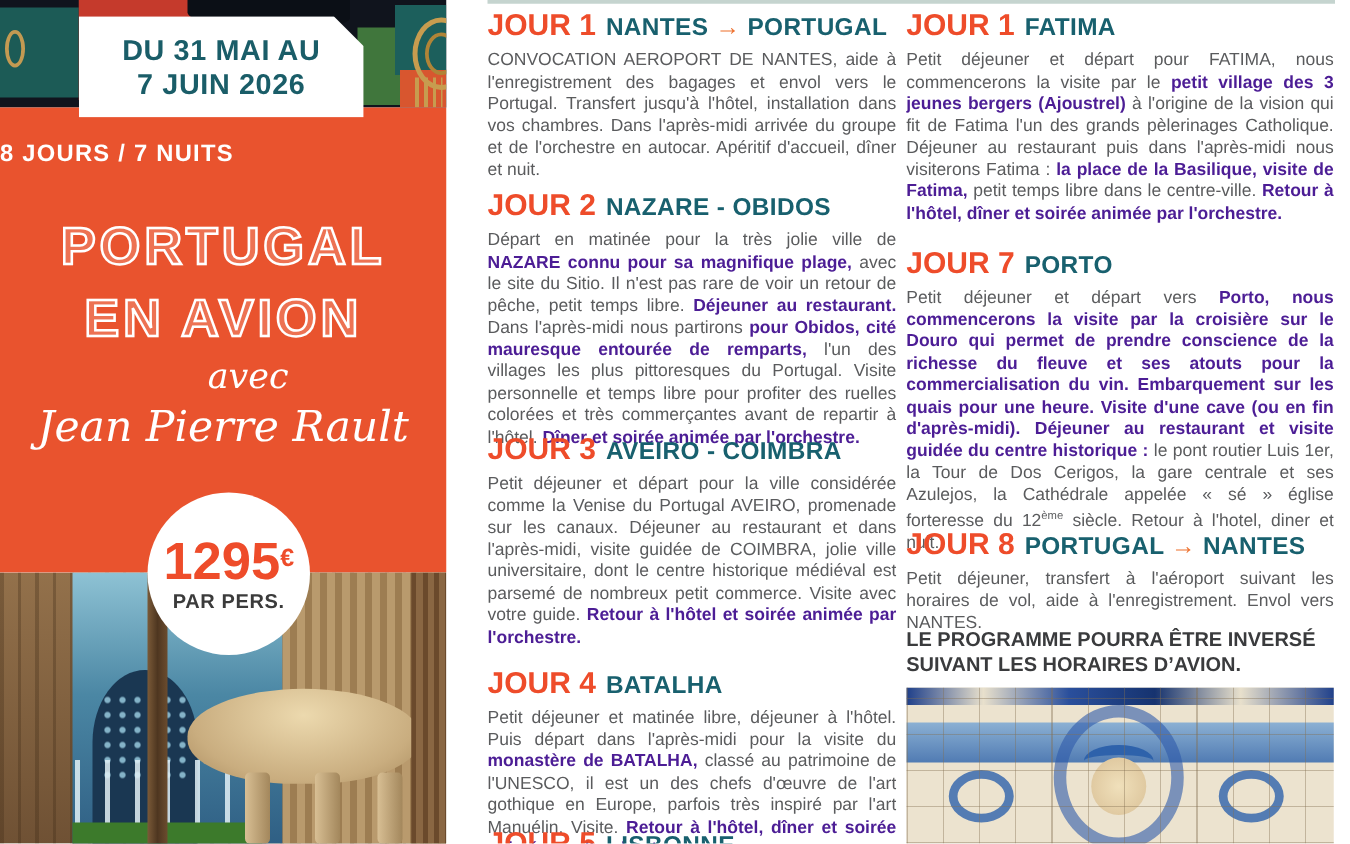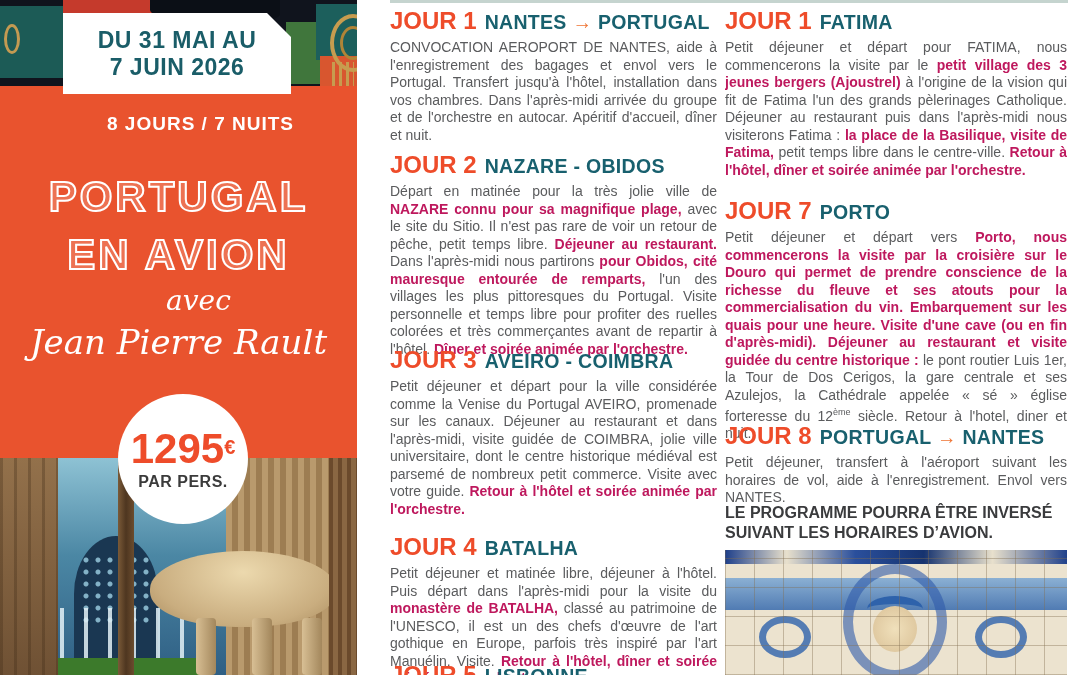--- a/index.html
+++ b/index.html
@@ -23,21 +23,21 @@
   .cg-pipes   { position:absolute; left:332px; top:62px; width:22px; height:24px;
                 background:repeating-linear-gradient(90deg,#c79c4f 0 3px, transparent 3px 7px); }
   .orange-bg  { position:absolute; left:0; top:86px; width:357px; height:372px; background:#e9532e; }
   .date-box {
     position:absolute; left:63px; top:13px; width:228px; height:81px; background:#ffffff;
     clip-path:polygon(0 0, calc(100% - 24px) 0, 100% 24px, 100% 100%, 0 100%);
     display:flex; flex-direction:column; align-items:center; justify-content:center;
     color:#1a5d68; font-weight:bold; font-size:23px; line-height:27px; letter-spacing:.5px; text-align:right;
   }
   .duration {
-    position:absolute; left:0; top:113px; width:401px; text-align:center;
+    position:absolute; left:0; top:113px; width:401px; 
     color:#ffffff; font-weight:bold; font-size:19px; letter-spacing:1px;
   }
   .trip-title {
     position:absolute; left:0; top:168px; width:357px; text-align:center;
     font-weight:800; font-size:42px; line-height:58px; letter-spacing:3px;
     color:rgba(255,255,255,.18); -webkit-text-stroke:2px #ffffff;
   }
   .avec {
     position:absolute; left:0; top:284px; width:397px; text-align:center;
     font-family:"DejaVu Serif", serif; font-style:italic; color:#ffffff; font-size:28px;
@@ -82,21 +82,21 @@
   
   .top-rule { position:absolute; left:390px; top:0; width:678px; height:3px; background:rgba(140,170,160,.5); }
   .col { position:absolute; top:0; height:675px; overflow:hidden; }
   #col-middle { left:390px; width:327px; }
   #col-right  { left:725px; width:342px; }
   .day { position:absolute; left:0; right:0; }
   .day-h { font-size:24px; line-height:26px; font-weight:800; color:#ee4c2a; white-space:nowrap; }
   .day-h .d-title { font-size:19.5px; color:#18606e; margin-left:8px; letter-spacing:.3px; }
   .day-h .d-arrow { color:#ee7433; }
   .day-b { margin-top:4px; font-size:14px; line-height:17.5px; color:#5a5b5d; text-align:justify; }
-  .day-b b { color:#be185d; font-weight:700; }
+  .day-b b { color:#4c1d95; font-weight:700; }
   .day-b sup { font-size:9px; }
   .footer-note {
     position:absolute; left:0; top:503px; width:335px;
     font-size:16px; line-height:20px; font-weight:800; color:#3a3b3d;
   }
   
   .photo-azulejo { position:absolute; left:0; top:550px; width:343px; height:125px; overflow:hidden; background:#ece3cf; }
   .az-band-top { position:absolute; left:0; top:0; width:100%; height:14px;
       background:linear-gradient(90deg,#1e3f8a,#e8e0cc 18%,#2a4f9c 38%,#16336f 58%,#e8e0cc 78%,#1e3f8a); }
   .az-band-mid { position:absolute; left:0; top:28px; width:100%; height:32px;

